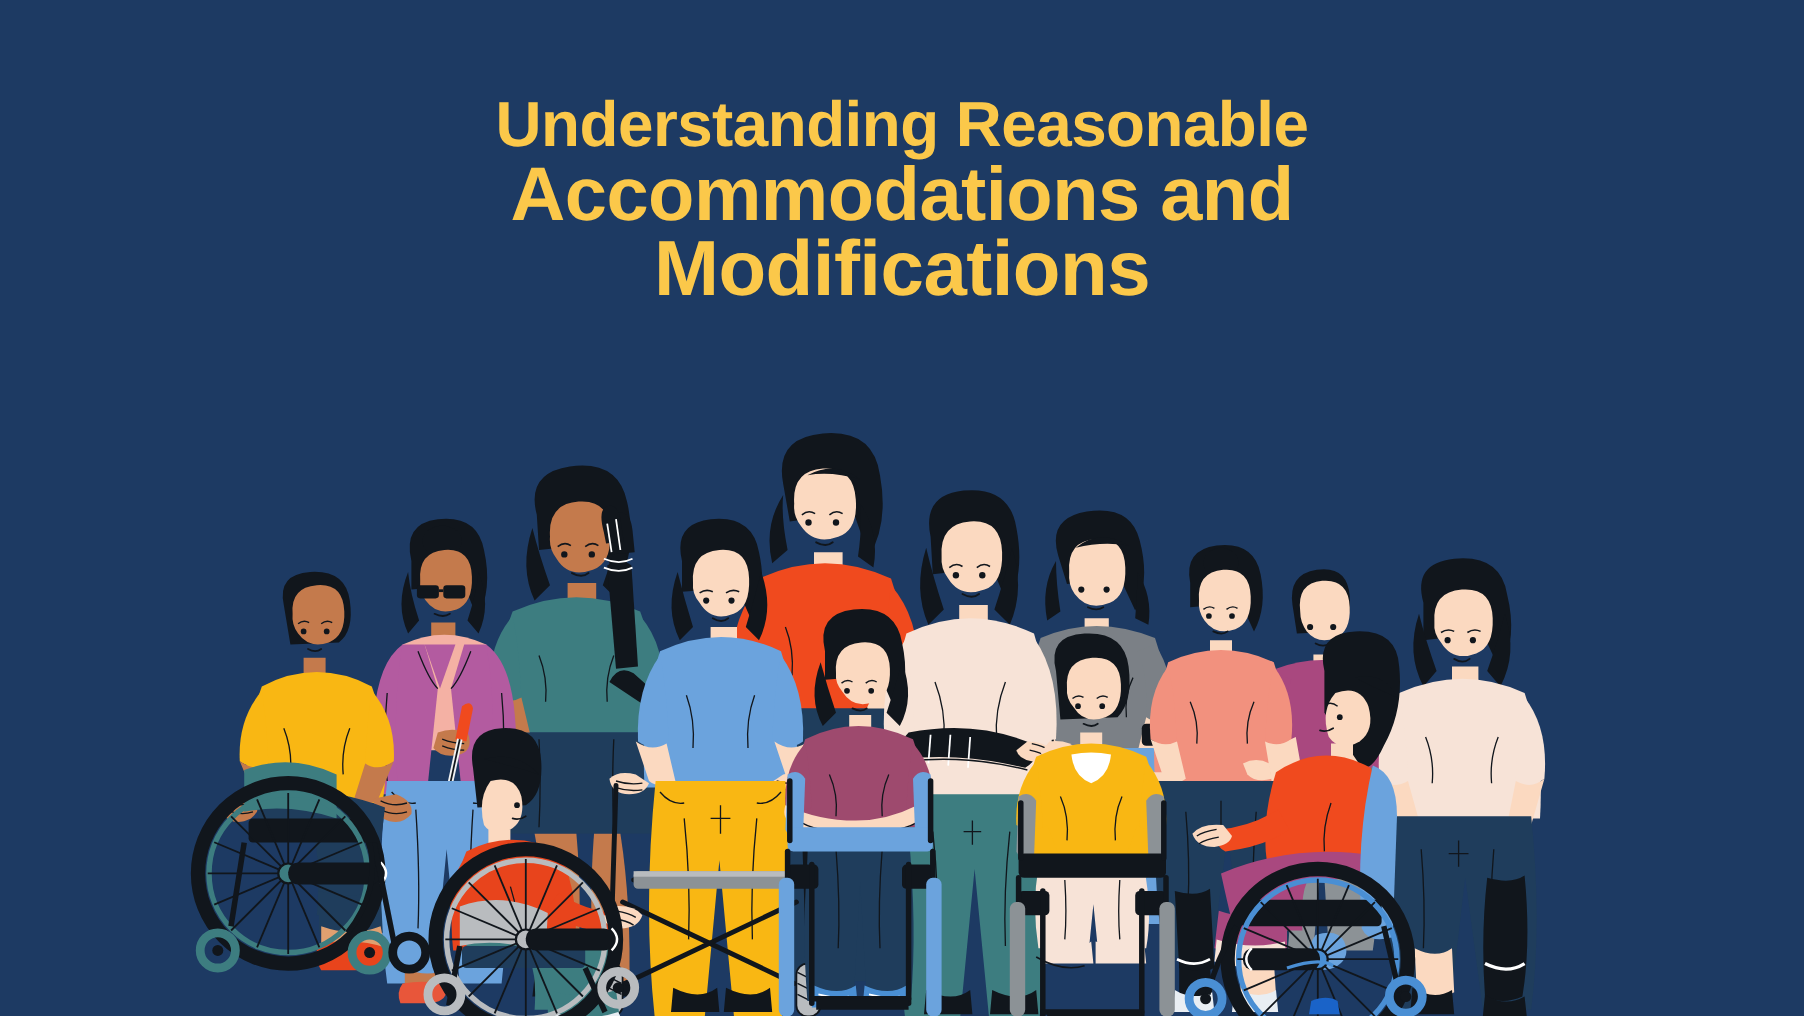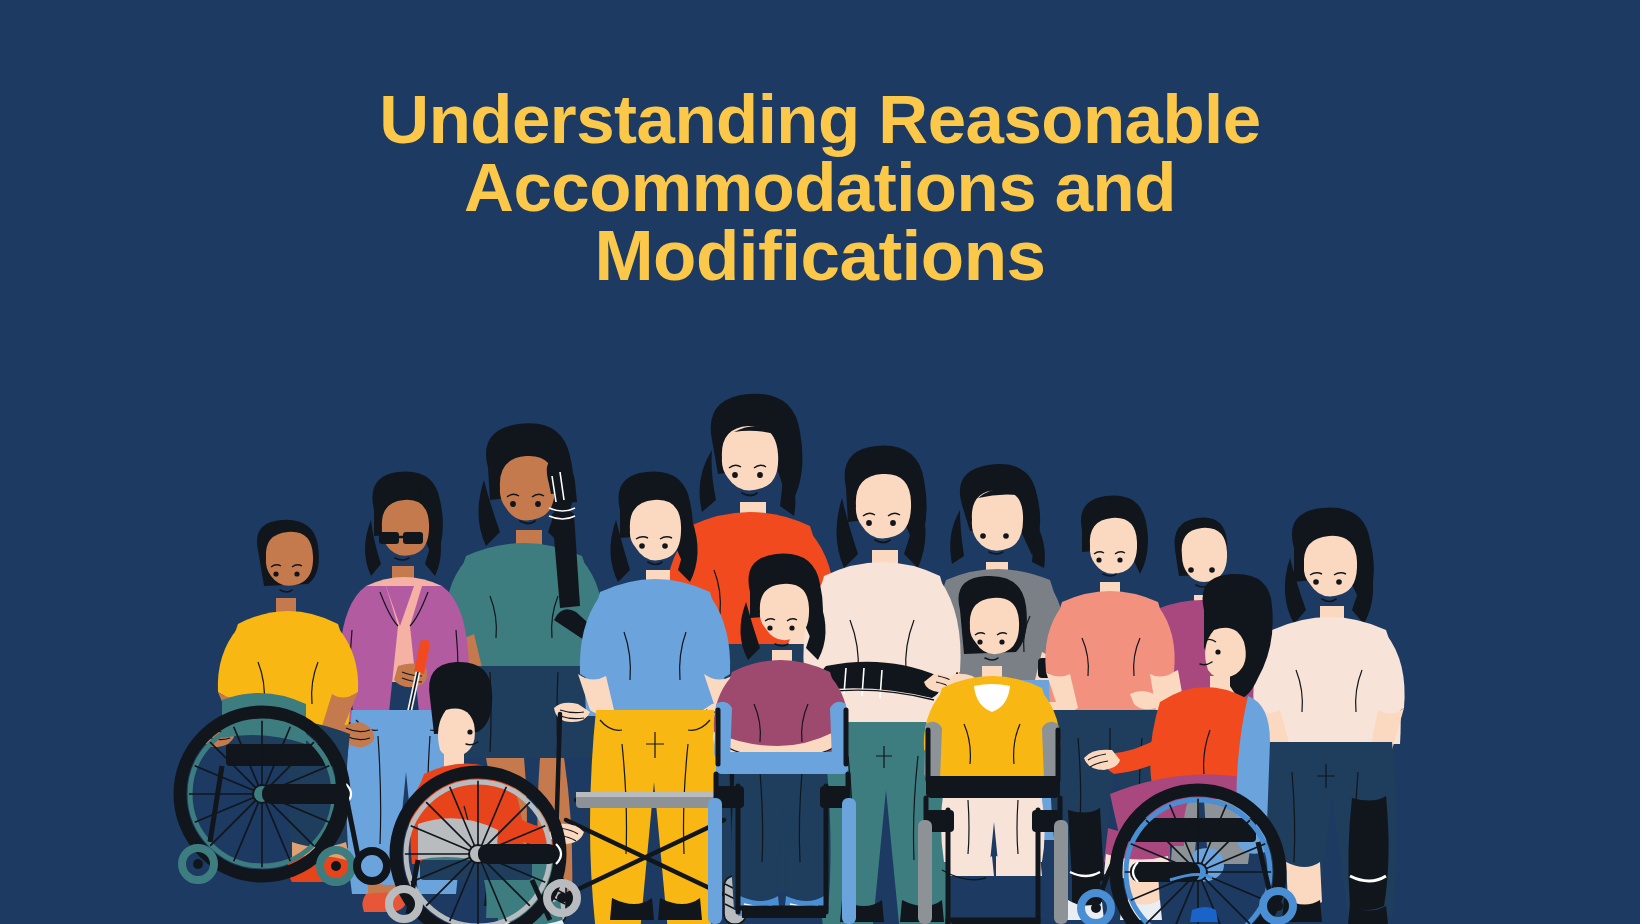--- a/index.html
+++ b/index.html
@@ -25,21 +25,21 @@
   #title-block .line {
     display:block;
     color:#fbc84a;
     font-family:"Liberation Sans", sans-serif;
     font-weight:bold;
     font-size:88px;
     line-height:0.98;
     letter-spacing:-0.5px;
     white-space:nowrap;
   }
-  #title-block .line.l1 { font-size:69px; }
+  #title-block .line.l1 { font-size:58px; }
   #title-block .line.l2 { font-size:69px; }
   #title-block .line.l3 { font-size:71px; }
 
   
   #illustration {
     position:absolute;
     left:0; top:380px;
     width:1640px; height:544px;
   }
   #illustration svg { display:block; width:1640px; height:544px; }

